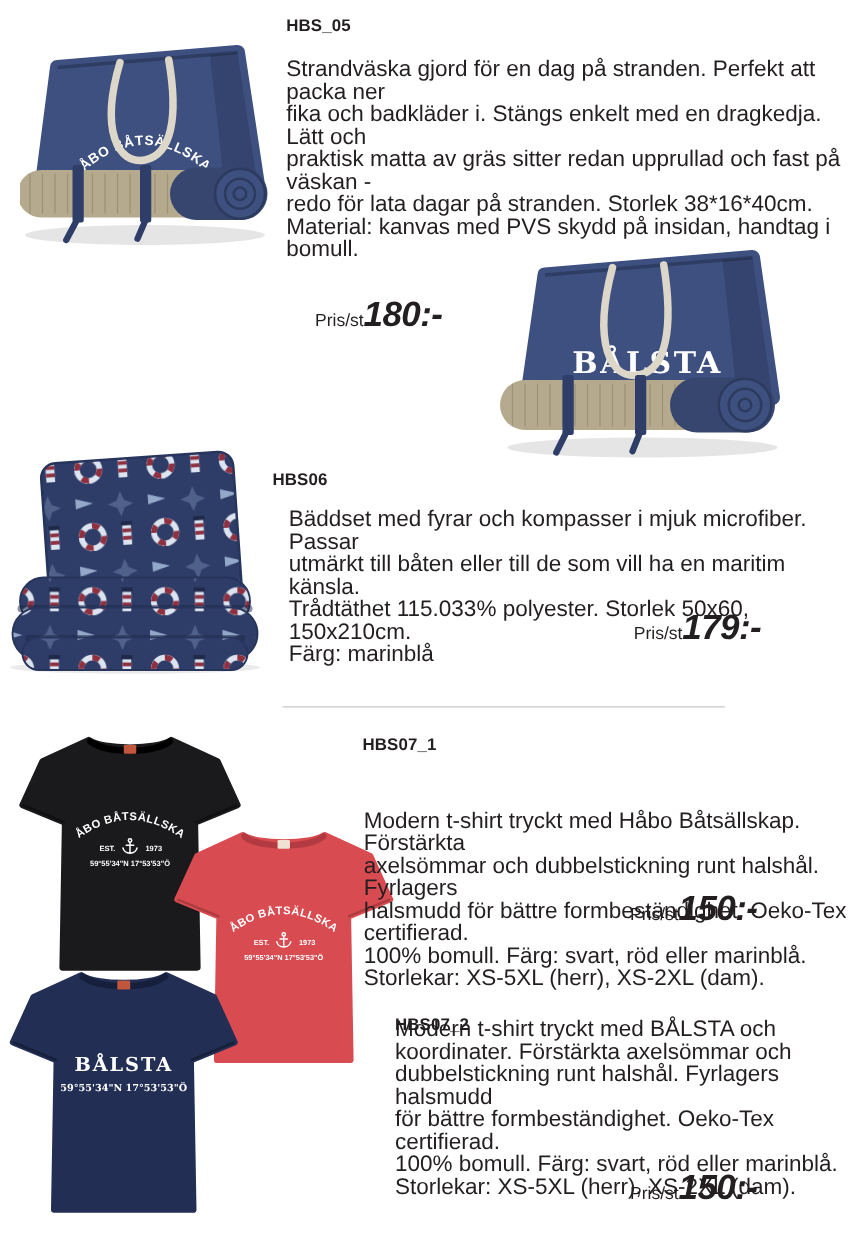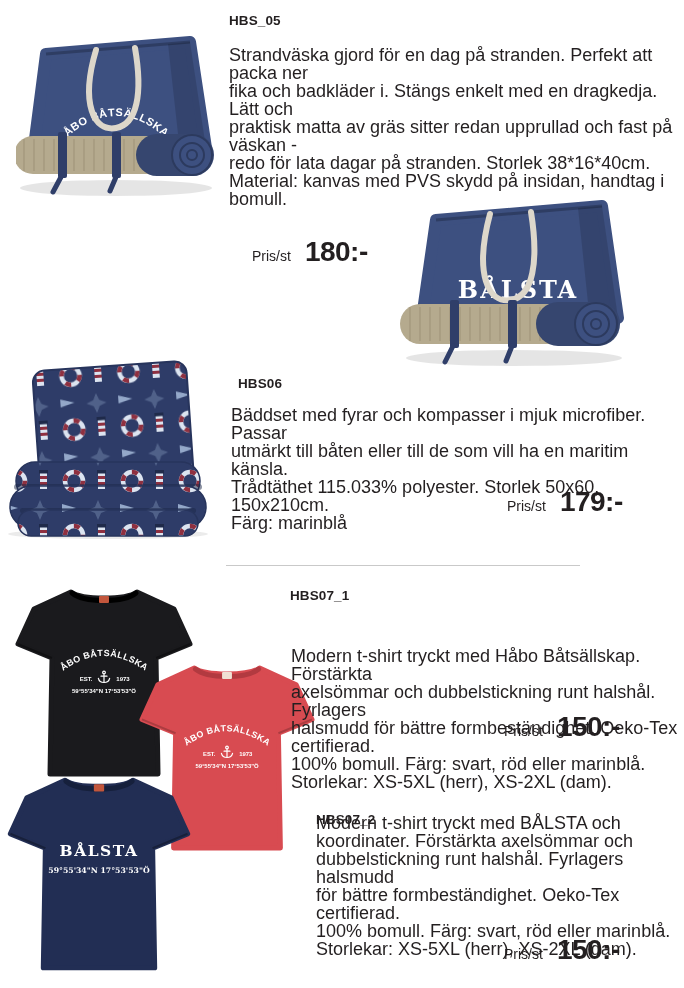--- a/index.html
+++ b/index.html
@@ -1,23 +1,23 @@
 <!DOCTYPE html>
 <html><head>
 <meta charset="utf-8">
 <style>
   html,body{margin:0;padding:0;background:#ffffff;}
   #page{position:relative;width:684px;height:988px;background:#ffffff;overflow:hidden;
         font-family:"Liberation Sans",sans-serif;color:#231f20;}
   .abs{position:absolute;}
   .code{font-size:13.5px;font-weight:600;letter-spacing:.1px;}
   .desc{font-size:18px;line-height:18px;white-space:pre-line;}
-  .price-row{display:flex;align-items:baseline;gap:14px;}
+  .price-row{display:flex;align-items:baseline;}
   .price-label{font-size:14px;}
-  .price-value{font-size:28px;font-weight:700;letter-spacing:-.5px;}
+  .price-value{font-size:28px;font-weight:700;letter-spacing:-.5px;font-style:italic;}
   .divider{height:1px;background:#c9c9c9;}
   svg{display:block;}
   svg text{font-family:"Liberation Sans",sans-serif;}
   svg text.serif{font-family:"DejaVu Serif","Liberation Serif",serif;}
 </style>
 </head>
 <body>
 
 <div id="page">
 
@@ -106,21 +106,21 @@
     </g>
     <g>
       <rect x="16" y="104" width="184" height="38" rx="19" fill="url(#bedpat)" stroke="#27345c" stroke-width="1.5"></rect>
       <rect x="14" y="126" width="188" height="6" rx="3" fill="#1c2747" opacity="0.5"></rect>
       <rect x="10" y="128" width="196" height="42" rx="21" fill="url(#bedpat)" stroke="#27345c" stroke-width="1.5"></rect>
       <rect x="20" y="150" width="176" height="5" rx="2.5" fill="#1c2747" opacity="0.5"></rect>
       <rect x="18" y="152" width="180" height="26" rx="13" fill="url(#bedpat)" stroke="#27345c" stroke-width="1.5"></rect>
     </g>
   </svg>
 
-  <div class="abs code" style="left:238px;top:376px">HBS06</div>
+  <div class="abs code" style="left:218px;top:376px">HBS06</div>
   <div class="abs desc" style="left:231px;top:406px;width:445px">Bäddset med fyrar och kompasser i mjuk microfiber. Passar
 utmärkt till båten eller till de som vill ha en maritim känsla.
 Trådtäthet 115.033% polyester. Storlek 50x60, 150x210cm.
 Färg: marinblå</div>
 
   <div class="abs price-row" style="left:507px;top:486px">
     <span class="price-label">Pris/st</span>
     <span class="price-value">179:-</span>
   </div>
 

